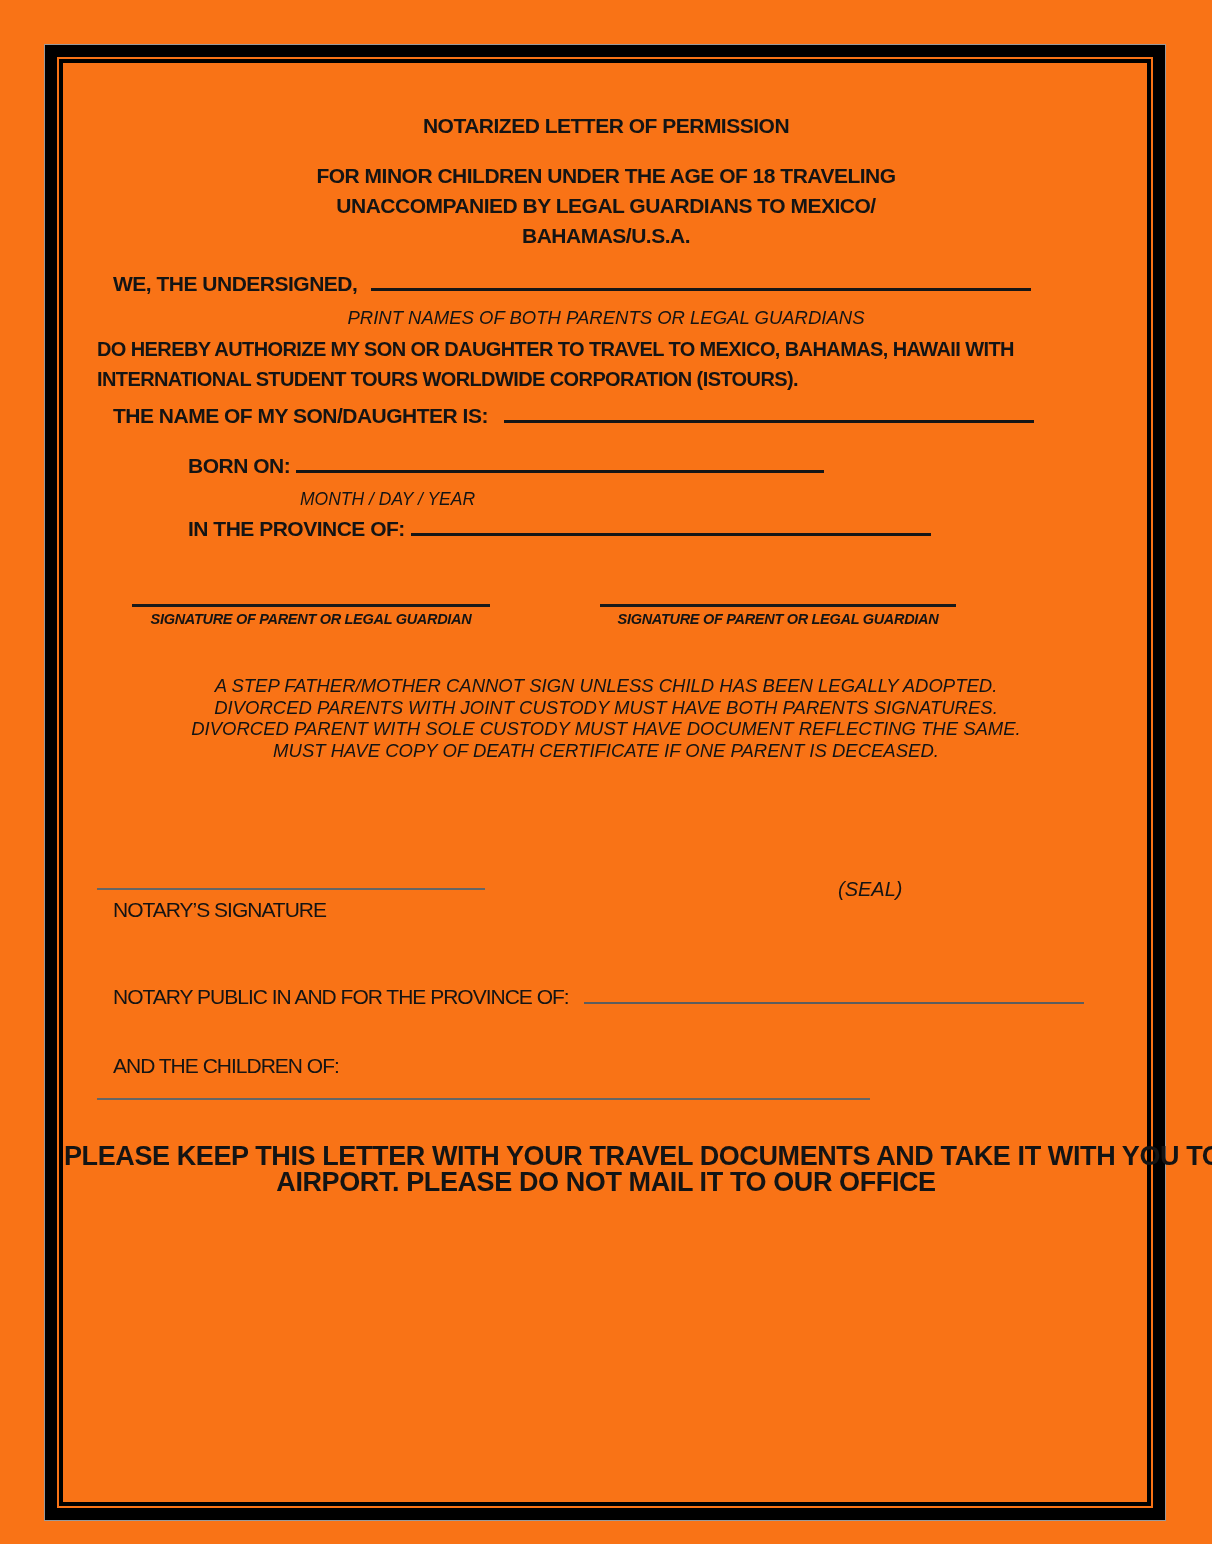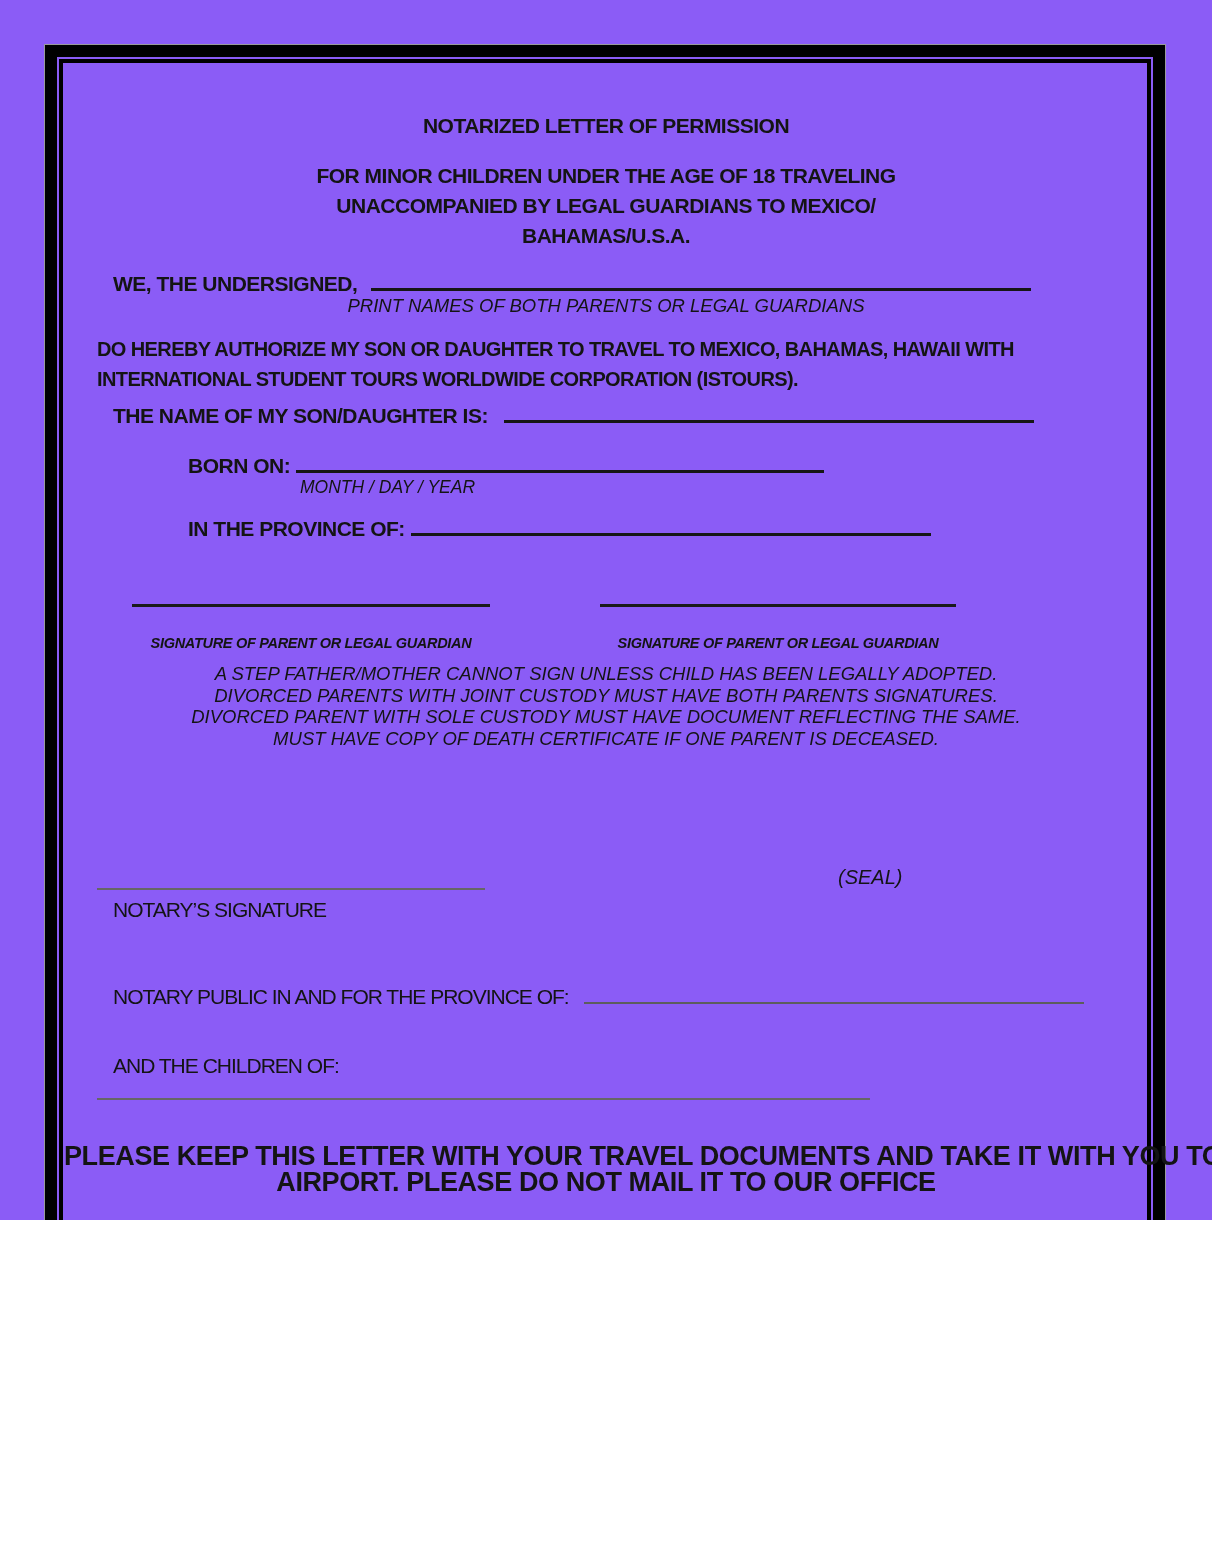--- a/index.html
+++ b/index.html
@@ -1,47 +1,47 @@
 <!DOCTYPE html>
 <html><head>
 <meta charset="utf-8">
 <style>
   html,body { margin:0; padding:0; background:#ffffff; }
   .page {
-    position:relative; width:1212px; height:1220px; background:#8b5cf6;
+    position:relative; width:1212px; height:1544px; background:#f97316;
     font-family:"Liberation Sans", sans-serif; color:#141414; overflow:hidden;text-decoration:underline;
   }
   .frame {
     position:absolute; left:45px; top:45px; width:1120px; height:1475px;
     box-sizing:border-box; border:12px solid #000; box-shadow:0 0 0 1px #9a9a9a;
   }
   .frame-inner {
     position:absolute; left:2px; top:2px; right:2px; bottom:2px;
     border:4px solid #000;
   }
   .abs { position:absolute; }
   .b   { font-weight:bold; letter-spacing:-0.5px; }
   .reg { font-weight:normal; letter-spacing:-1px; }
-  .i   { font-style:italic; }
+  .i   { font-style:italic;margin-top:12px; }
   .center { left:64px; width:1084px; text-align:center; }
   .pre { white-space:pre; }
   .fs21 { font-size:21px;margin-left:16px; }
   .fs20 { font-size:20px; }
   .blank {
     display:inline-block; height:0.95em; vertical-align:baseline;
     border-bottom:3px solid #161616;
   }
   .blank.gray { border-bottom:2px solid #5d5d5d; }
   .row { white-space:nowrap; }
   .title { font-size:21px; line-height:26px; }
   .subtitle { font-size:21px; line-height:30px; }
   .caption-it { font-size:18.5px; }
   .authz { font-size:20px; line-height:30px; letter-spacing:-0.6px; font-weight:bold; }
   .sigline { border-bottom:3px solid #1a1a1a; }
-  .sigcap { font-size:14.5px; font-weight:bold; font-style:italic; letter-spacing:-0.3px; text-align:center;margin-top:24px; }
+  .sigcap { font-size:14.5px; font-weight:bold; font-style:italic; letter-spacing:-0.3px; text-align:center; }
   .notes { font-size:18.5px; line-height:21.5px; }
   .footer-note { font-size:27px; line-height:26px; font-weight:bold; letter-spacing:-0.4px; }
   .grayline { border-bottom:2px solid #666; }
 </style>
 </head>
 <body>
 
 <div class="page">
 
   <div class="frame">

